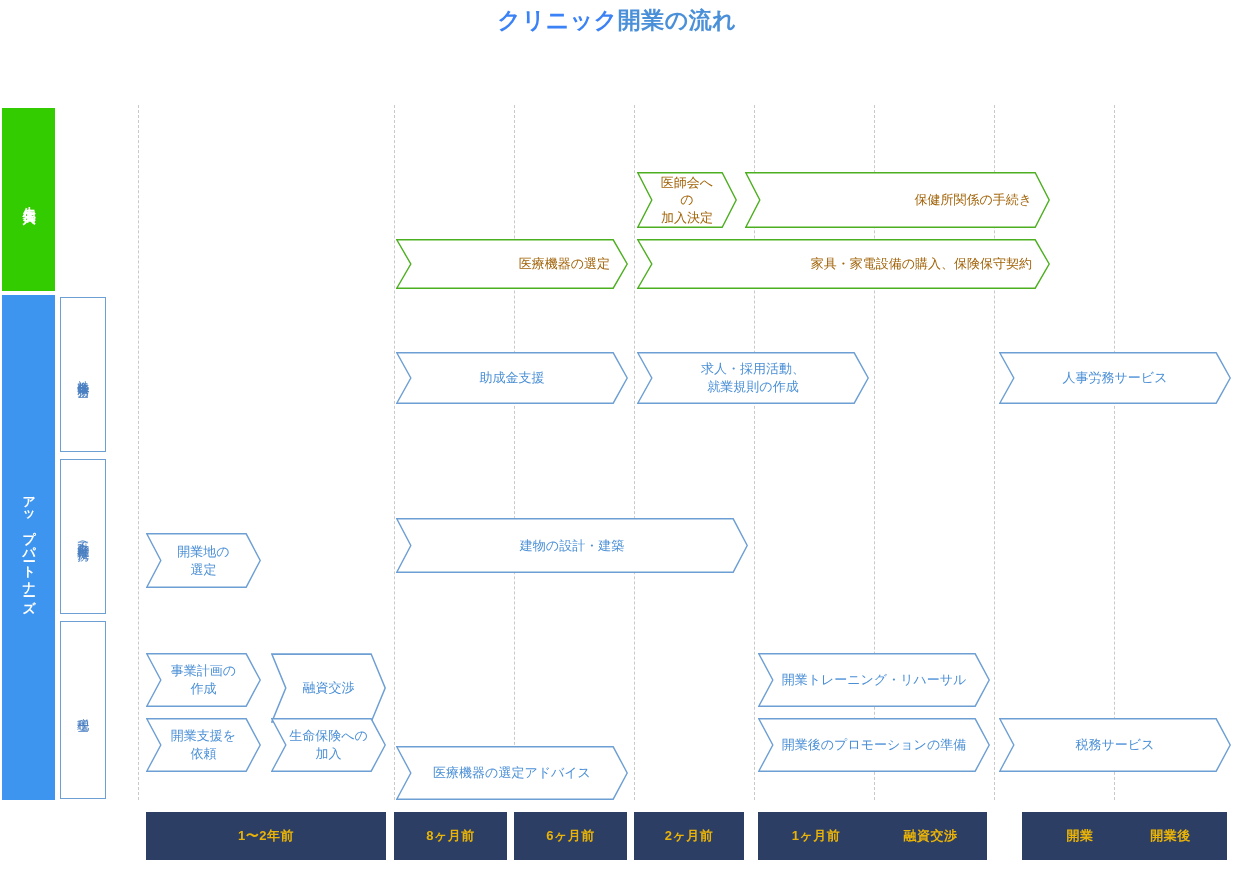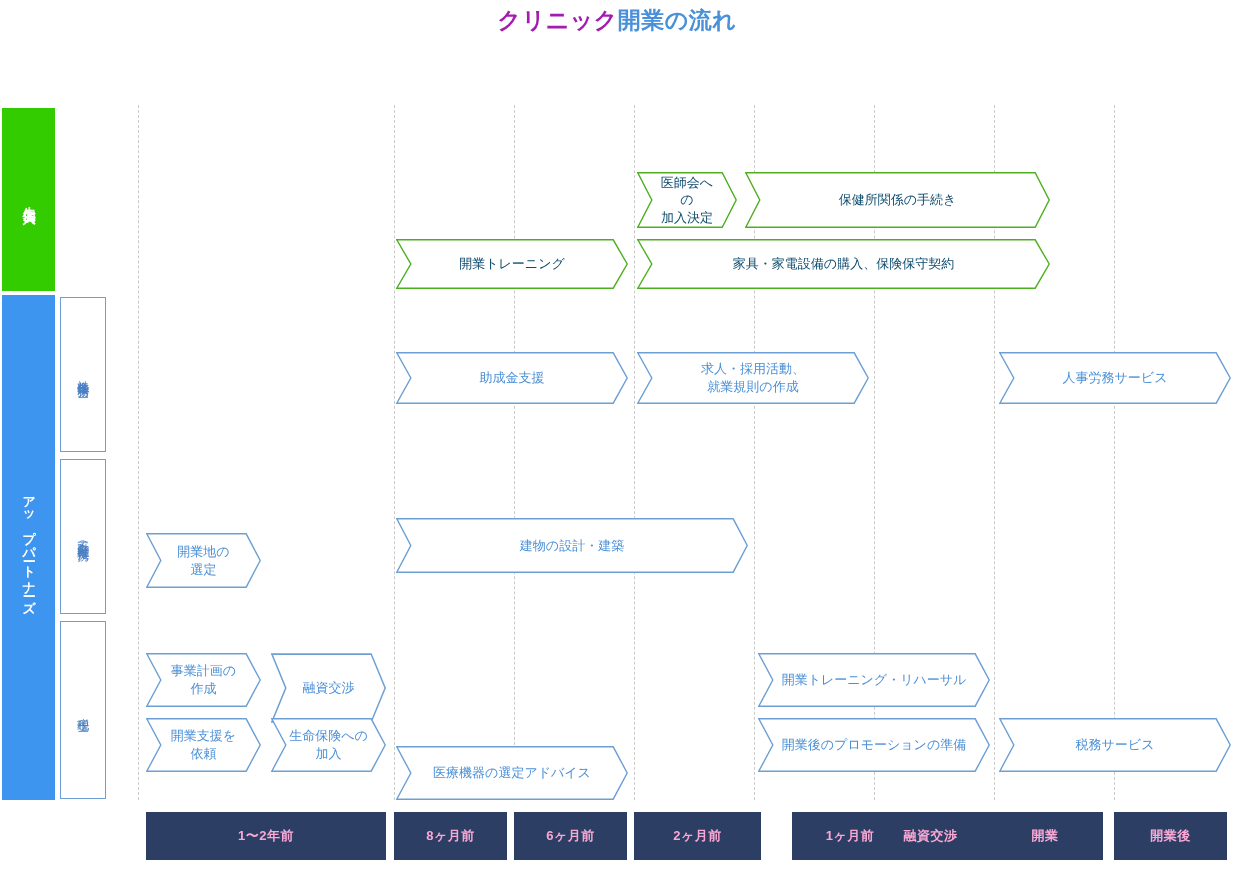--- a/index.html
+++ b/index.html
@@ -16,21 +16,21 @@
   .page-title {
     position: absolute;
     left: 0; top: 5px;
     width: 1234px;
     text-align: center;
     font-size: 23px;
     font-weight: bold;
     letter-spacing: 0.5px;
     white-space: nowrap;
   }
-  .title-dark { color: #a21caf; }
+  .title-dark { color: #3b82f6; }
   .title-blue { color: #4a90d9; }
 
   
   .gridline {
     position: absolute;
     top: 105px;
     width: 0;
     height: 695px;
     border-left: 1px dashed #c9c9c9;
   }
@@ -91,33 +91,33 @@
     white-space: pre-line;
     padding: 0 18px;
   }
   .chev .lbl { position: relative; z-index: 2; }
   .chev svg {
     position: absolute;
     left: 0; top: 0;
     width: 100%; height: 100%;
     z-index: 1;
   }
-  .chev.green { color: #0c4a6e; }
+  .chev.green { color: #a16207; justify-content: flex-end; }
   .chev.green svg polygon { stroke: #4caf1f; }
   .chev.blue { color: #4a8fd6; }
   .chev.blue svg polygon { stroke: #6d9fd4; }
   .chev svg polygon { fill: #ffffff; stroke-width: 1.4; }
 
   
   .tl-bar {
     position: absolute;
     top: 812px;
     height: 48px;
     background: #2c3e63;
-    color: #f9a8d4;
+    color: #eab308;
     font-size: 13px;
     font-weight: bold;
     display: flex;
     align-items: center;
     justify-content: center;
     letter-spacing: 0.5px;
     white-space: nowrap;
   }
 </style>
 </head>
@@ -160,21 +160,21 @@
   <div id="tasks">
       <div class="chev green" style="left: 637px; top: 172px; width: 100px; height: 56px;"><svg viewBox="0 0 100 56" preserveAspectRatio="none">
           <polygon points="0.8,0.8 85.2,0.8 99.2,28 85.2,55.2 0.8,55.2 14.8,28"></polygon>
         </svg><span class="lbl">医師会への
 加入決定</span></div>
       <div class="chev green" style="left: 745px; top: 172px; width: 305px; height: 56px;"><svg viewBox="0 0 305 56" preserveAspectRatio="none">
           <polygon points="0.8,0.8 290.2,0.8 304.2,28 290.2,55.2 0.8,55.2 14.8,28"></polygon>
         </svg><span class="lbl">保健所関係の手続き</span></div>
       <div class="chev green" style="left: 396px; top: 239px; width: 232px; height: 50px;"><svg viewBox="0 0 232 50" preserveAspectRatio="none">
           <polygon points="0.8,0.8 217.2,0.8 231.2,25 217.2,49.2 0.8,49.2 14.8,25"></polygon>
-        </svg><span class="lbl">開業トレーニング</span></div>
+        </svg><span class="lbl">医療機器の選定</span></div>
       <div class="chev green" style="left: 637px; top: 239px; width: 413px; height: 50px;"><svg viewBox="0 0 413 50" preserveAspectRatio="none">
           <polygon points="0.8,0.8 398.2,0.8 412.2,25 398.2,49.2 0.8,49.2 14.8,25"></polygon>
         </svg><span class="lbl">家具・家電設備の購入、保険保守契約</span></div>
       <div class="chev blue" style="left: 396px; top: 352px; width: 232px; height: 52px;"><svg viewBox="0 0 232 52" preserveAspectRatio="none">
           <polygon points="0.8,0.8 217.2,0.8 231.2,26 217.2,51.2 0.8,51.2 14.8,26"></polygon>
         </svg><span class="lbl">助成金支援</span></div>
       <div class="chev blue" style="left: 637px; top: 352px; width: 232px; height: 52px;"><svg viewBox="0 0 232 52" preserveAspectRatio="none">
           <polygon points="0.8,0.8 217.2,0.8 231.2,26 217.2,51.2 0.8,51.2 14.8,26"></polygon>
         </svg><span class="lbl">求人・採用活動、
 就業規則の作成</span></div>
@@ -220,30 +220,30 @@
   <div id="timeline">
       <div class="tl-bar" style="left: 146px; width: 240px;">
         <span>1〜2年前</span>
       </div>
       <div class="tl-bar" style="left: 394px; width: 113px;">
         <span>8ヶ月前</span>
       </div>
       <div class="tl-bar" style="left: 514px; width: 113px;">
         <span>6ヶ月前</span>
       </div>
-      <div class="tl-bar" style="left: 634px; width: 127px; text-align: center;">
+      <div class="tl-bar" style="left: 634px; width: 110px; text-align: center;">
         <span>2ヶ月前</span>
       </div>
-      <div class="tl-bar" style="left: 792px; width: 116px;">
+      <div class="tl-bar" style="left: 758px; width: 116px;">
         <span>1ヶ月前</span>
       </div>
       <div class="tl-bar" style="left: 874px; width: 113px;">
         <span>融資交渉</span>
       </div>
-      <div class="tl-bar" style="left: 987px; width: 116px;">
+      <div class="tl-bar" style="left: 1022px; width: 116px;">
         <span>開業</span>
       </div>
       <div class="tl-bar" style="left: 1114px; width: 113px;">
         <span>開業後</span>
       </div>
     </div>
 
 </div>
 
 </body></html>

